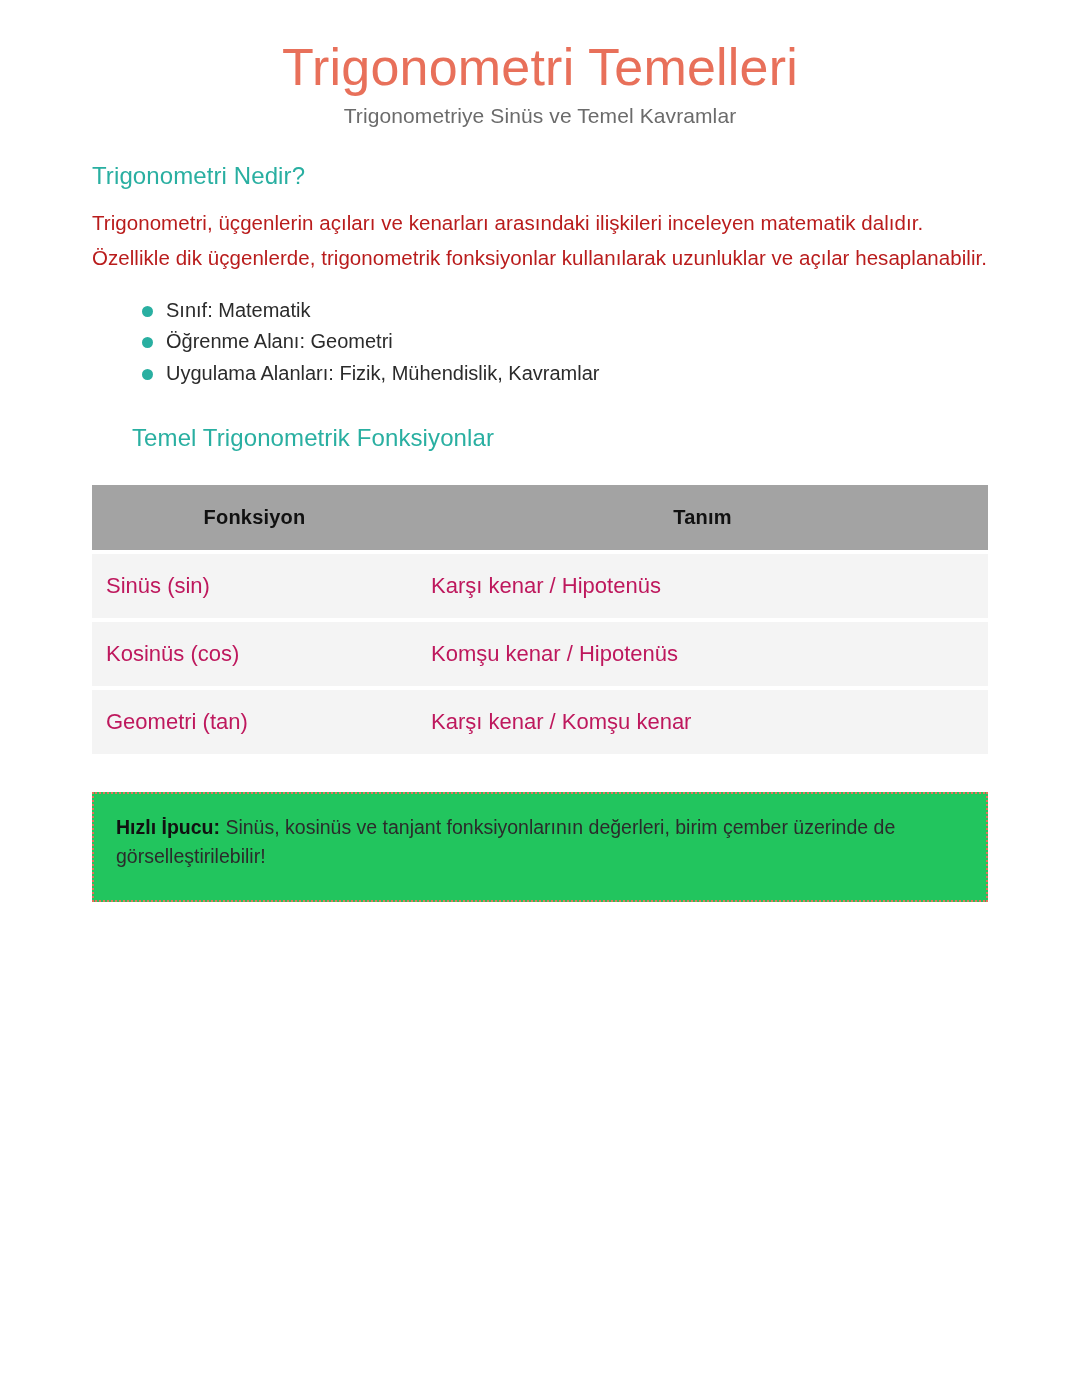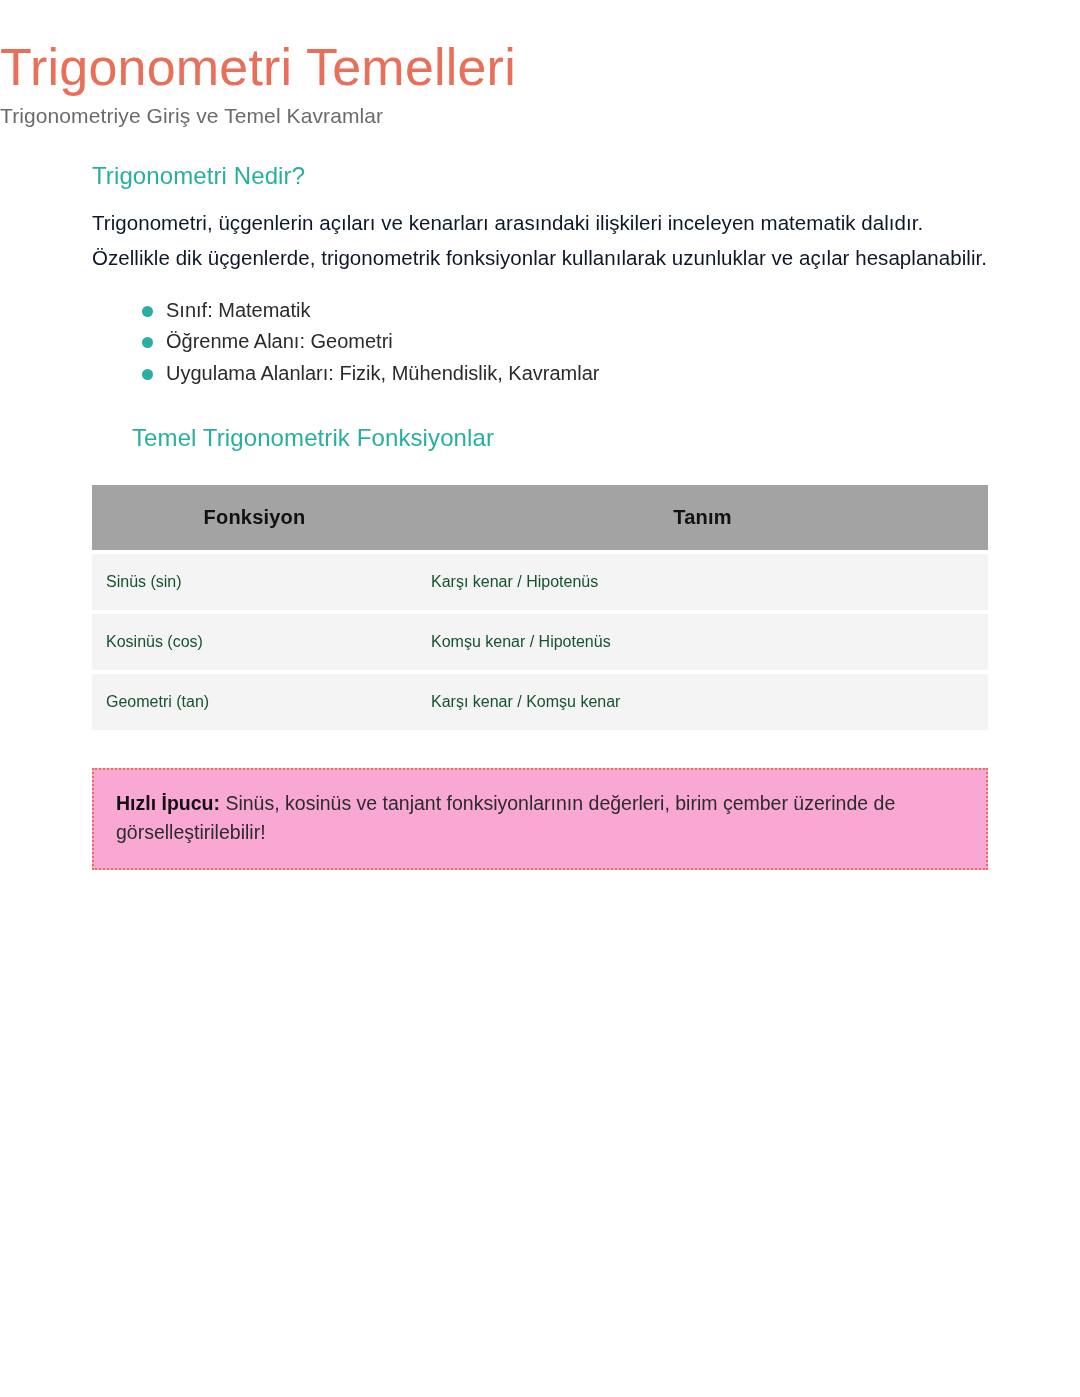--- a/index.html
+++ b/index.html
@@ -17,20 +17,21 @@
   .page {
     position: relative;
     width: 1080px;
     height: 1397px;
     background: #ffffff;
     box-sizing: border-box;
     padding: 0;
   }
   .doc-header {
     padding-top: 38px;
+    text-align: center;
   }
   .doc-title {
     font-size: 52px;
     font-weight: 400;
     color: #E8705A;
     letter-spacing: 0.2px;
     line-height: 1.12;
     margin: 0;
   }
   .doc-subtitle {
@@ -52,21 +53,21 @@
     line-height: 1.2;
     letter-spacing: 0.1px;
   }
   .section-heading.second {
     margin-top: 36px;
     margin-left: 40px;
   }
   .body-text {
     font-size: 20.5px;
     line-height: 1.72;
-    color: #0f172a;
+    color: #b91c1c;
     margin: 0;
     letter-spacing: 0.05px;
   }
   .bullet-list {
     list-style: none;
     margin: 20px 0 0 0;
     padding: 0 0 0 50px;
   }
   .bullet-list li {
     position: relative;
@@ -97,53 +98,53 @@
     background: #a3a3a3;
     font-size: 20px;
     font-weight: 700;
     color: #111111;
     text-align: center;
     padding: 21px 10px 21px 10px;
     letter-spacing: 0.2px;
   }
   .func-table td {
     background: #f4f4f4;
-    font-size: 16px;
+    font-size: 22px;
     font-weight: 400;
-    color: #14532d;
+    color: #be185d;
     text-align: left;
     padding: 19px 10px 19px 14px;
   }
   .func-table td.col-first {
     padding-left: 14px;
   }
   .func-table col.c1 { width: 325px; }
   .func-table col.c2 { width: auto; }
   .tip-box {
     margin-top: 34px;
     border: 2px dotted #E8705A;
-    background: #f9a8d4;
-    padding: 19px 22px 20px 22px;
+    background: #22c55e;
+    padding: 19px 22px 28px 22px;
     font-size: 19.5px;
     line-height: 1.5;
     color: #2b2b2b;
   }
   .tip-label {
     font-weight: 700;
     color: #111111;
   }
 </style>
 </head>
 <body>
 
 <div class="page">
 
   <header class="doc-header">
     <h1 class="doc-title">Trigonometri Temelleri</h1>
-    <p class="doc-subtitle">Trigonometriye Giriş ve Temel Kavramlar</p>
+    <p class="doc-subtitle">Trigonometriye Sinüs ve Temel Kavramlar</p>
   </header>
 
   <div class="content">
 
     <h2 class="section-heading">Trigonometri Nedir?</h2>
     <p class="body-text">Trigonometri, üçgenlerin açıları ve kenarları arasındaki ilişkileri inceleyen matematik dalıdır. Özellikle dik üçgenlerde, trigonometrik fonksiyonlar kullanılarak uzunluklar ve açılar hesaplanabilir.</p>
 
     <ul class="bullet-list">
       <li>
         <span class="bullet-dot"></span>

